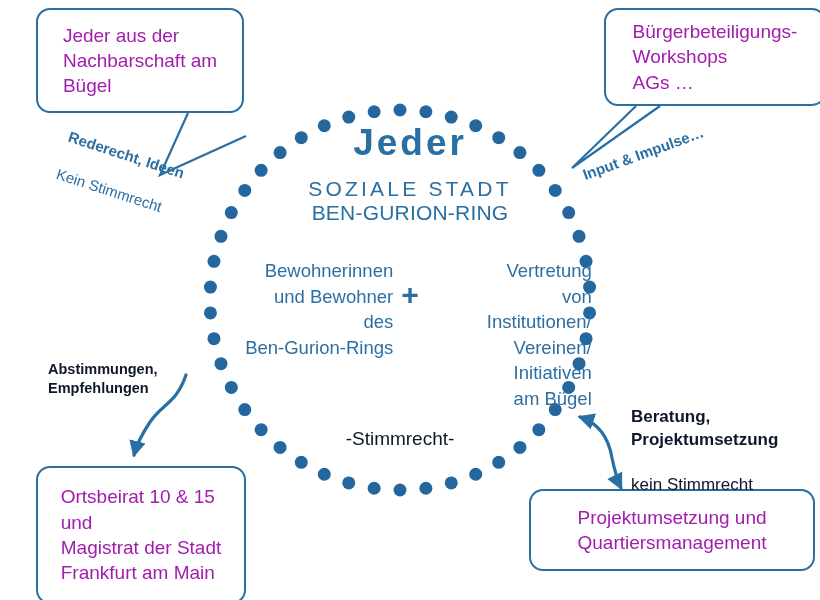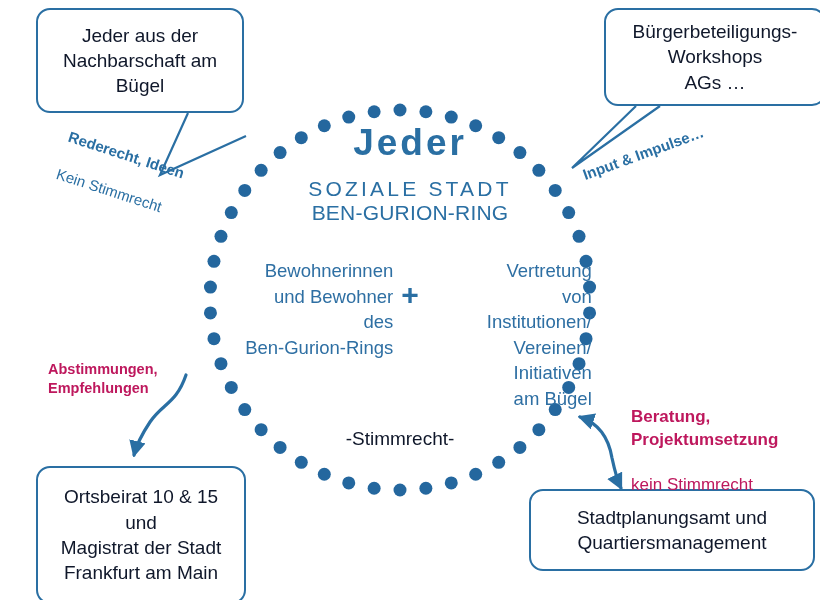--- a/index.html
+++ b/index.html
@@ -14,25 +14,25 @@
 
   svg#art{position:absolute;left:0;top:0;width:820px;height:600px;pointer-events:none;}
 
   
   .bubble{
     position:absolute;
     box-sizing:border-box;
     border:2px solid #2A6FA3;
     border-radius:14px;
     background:#ffffff;
-    color:#0f172a;
+    color:#a21caf;
     display:flex;
     align-items:center;
     justify-content:center;
-    text-align:center;
+    text-align:left;
     line-height:1.33;
   }
   .bubble .txt{white-space:pre-line;display:block;}
 
   #bubble-neighbourhood{left:36px;top:8px;width:208px;height:105px;font-size:19px;}
   #bubble-workshops{left:604px;top:8px;width:222px;height:98px;font-size:19px;}
   #box-ortsbeirat{left:36px;top:466px;width:210px;height:138px;font-size:19px;}
   #box-stadtplanung{left:529px;top:489px;width:286px;height:82px;font-size:19px;}
 
   
@@ -53,21 +53,21 @@
   #label-input{
     left:580px;top:166px;
     font-size:15px;font-weight:bold;
     transform:rotate(-20deg);
     transform-origin:0 0;
   }
 
   
   .flat-label{
     position:absolute;
-    color:#be185d;
+    color:#0f172a;
     line-height:1.32;
     white-space:pre-line;
   }
   #label-abstimmungen{
     left:48px;top:360px;width:180px;
     font-size:14.5px;font-weight:bold;text-align:left;
   }
   #label-beratung{
     left:631px;top:384px;width:180px;
     font-size:17px;text-align:left;
@@ -194,21 +194,21 @@
   </div>
 
   <div class="bubble" id="box-ortsbeirat">
     <span class="txt">Ortsbeirat 10 &amp; 15
 und
 Magistrat der Stadt
 Frankfurt am Main</span>
   </div>
 
   <div class="bubble" id="box-stadtplanung">
-    <span class="txt">Stadtplanungsamt und
+    <span class="txt">Projektumsetzung und
 Quartiersmanagement</span>
   </div>
 
   <div class="rot-label" id="label-rederecht">
     <span class="l1">Rederecht, Ideen</span>
     <span class="l2">Kein Stimmrecht</span>
   </div>
 
   <div class="rot-label" id="label-input">Input &amp; Impulse…</div>
 

